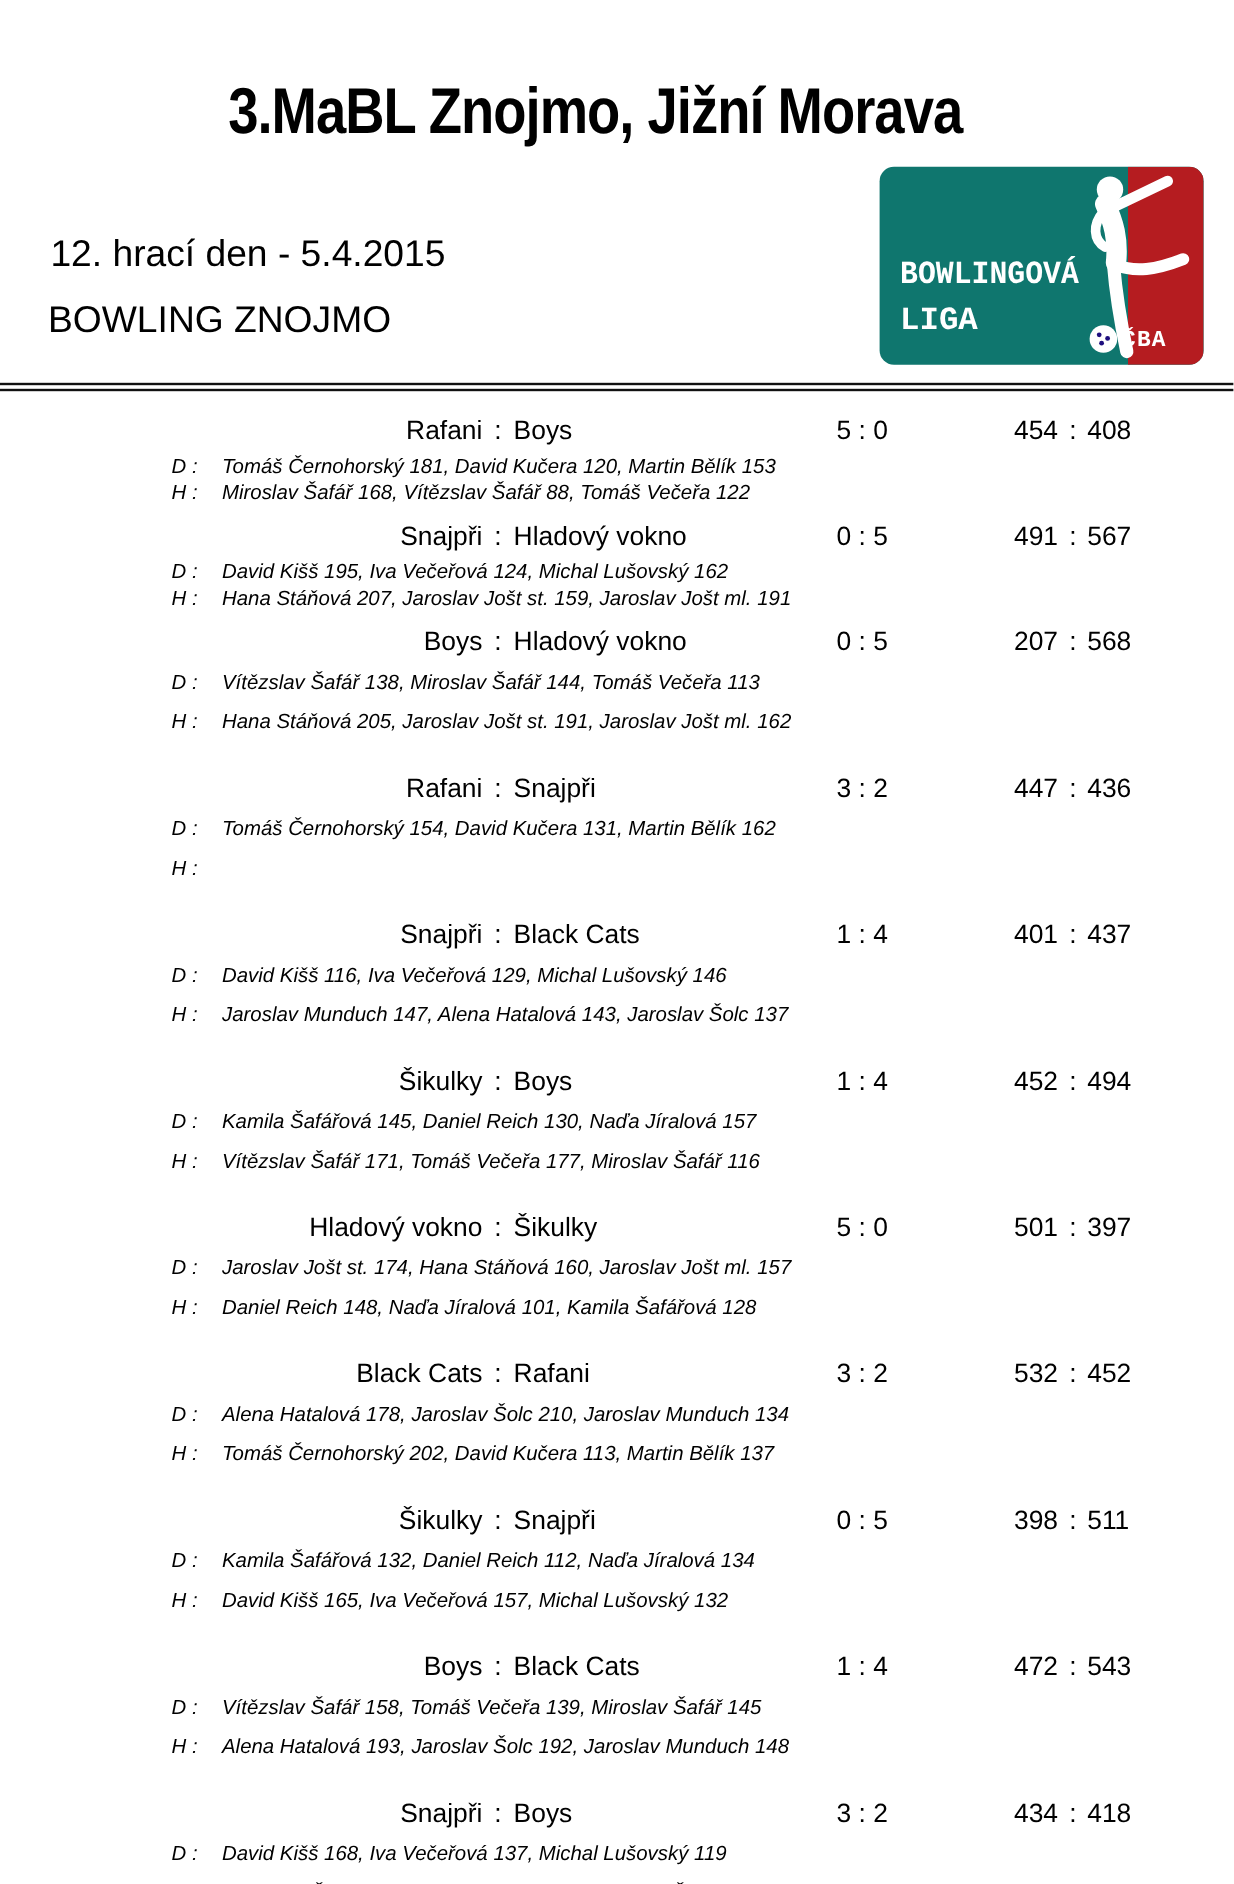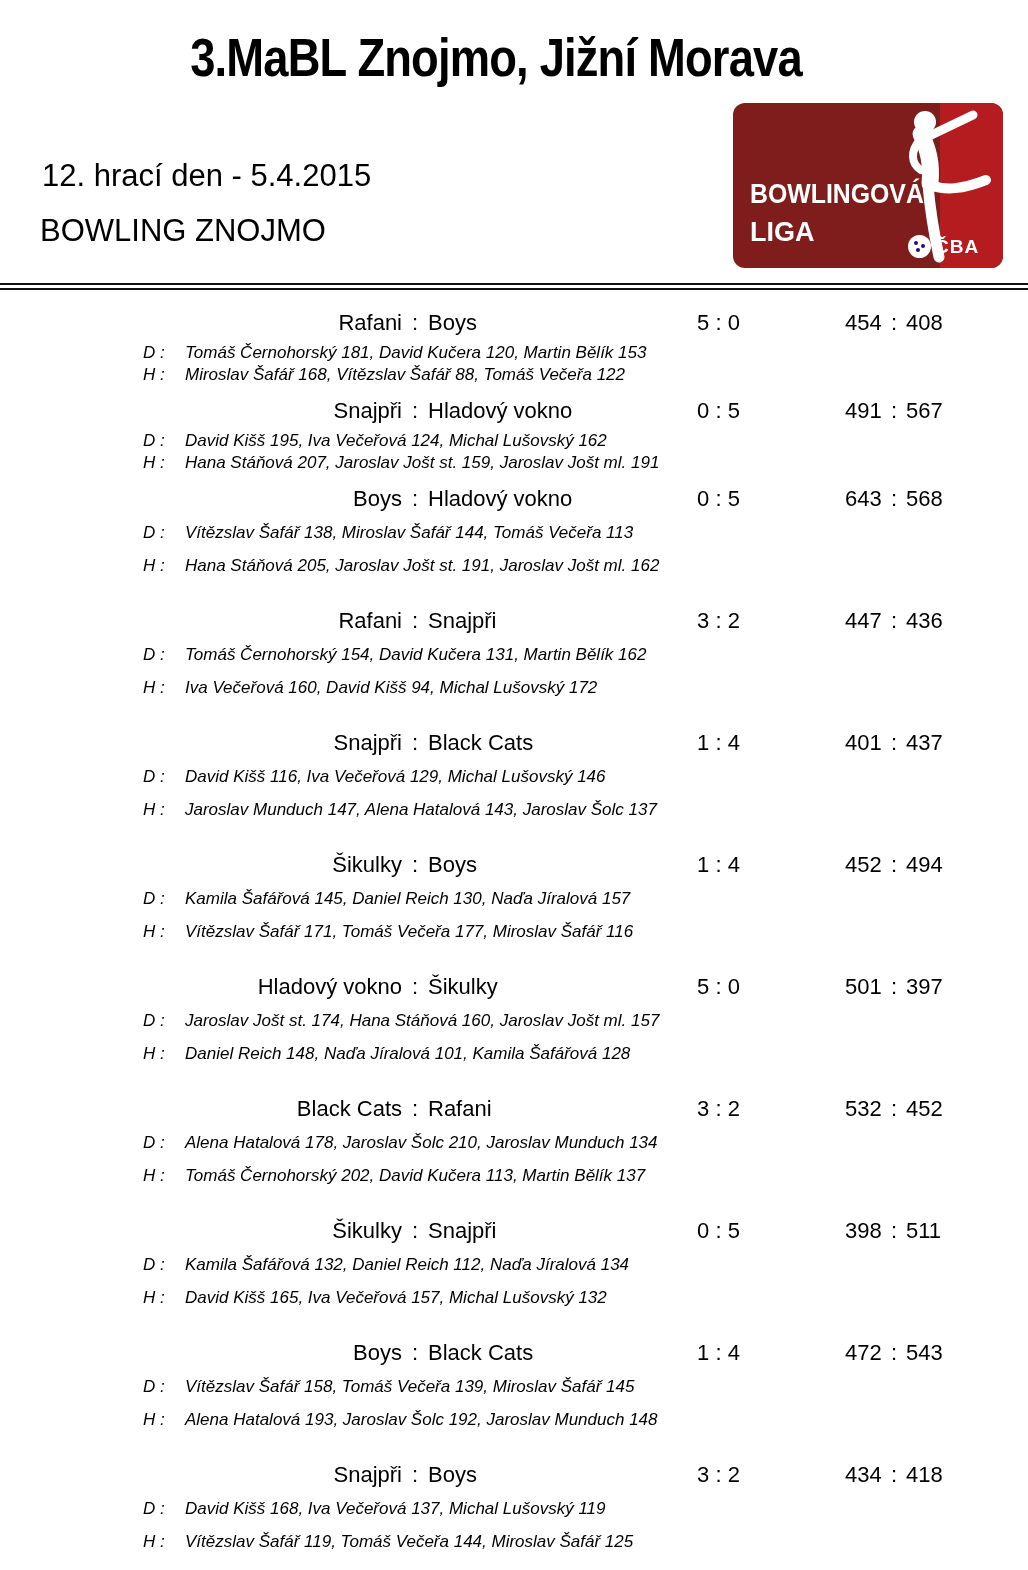--- a/index.html
+++ b/index.html
@@ -8,21 +8,21 @@
     background: #ffffff;
     width: 1028px;
     height: 1570px;
     overflow: hidden;
     font-family: "Liberation Sans", "DejaVu Sans", sans-serif;
     color: #000;
   }
   .page { position: relative; width: 1028px; height: 1570px; background:#fff; }
 
   
-  .header { position: relative; width: 992px; height: 292px; }
+  .header { position: relative; width: 992px; height: 292px; margin-top: 36px; }
   .doc-title {
     position: absolute; top: 26px; left: 0; right: 0;
     text-align: center;
     font-size: 54px; font-weight: bold;
     letter-spacing: -1px;
     transform: scaleX(0.84); transform-origin: 50% 50%;
     white-space: nowrap;
   }
   .matchday {
     position: absolute; left: 42px; top: 158px;
@@ -126,21 +126,21 @@
 </head>
 <body>
 
 <div class="page">
 
   <div class="header">
     <div class="doc-title">3.MaBL Znojmo, Jižní Morava</div>
     <div class="matchday">12. hrací den - 5.4.2015</div>
     <div class="venue">BOWLING ZNOJMO</div>
 
-    <div class="logo" style="background: #7f1d1d;">
+    <div class="logo" style="background: #0f766e; font-family: Liberation Mono, monospace;">
       <div class="red-stripe" style="background: rgb(181, 28, 32);"></div>
       <svg class="bowler" viewBox="0 0 105 158" aria-hidden="true">
         <g fill="none" stroke="#ffffff" stroke-linecap="round">
           <circle cx="34" cy="15" r="11" fill="#ffffff" stroke="none"></circle>
           <path d="M32,32 L82,8" stroke-width="9"></path>
           <path d="M30,27 C37,42 41,56 39,76" stroke-width="17"></path>
           <path d="M29,33 C19,44 20,57 30,63" stroke-width="8"></path>
           <path d="M39,78 C55,84 72,82 95,73" stroke-width="10"></path>
           <path d="M37,78 C39,103 43,126 48,150" stroke-width="11"></path>
         </g>
@@ -203,21 +203,21 @@
     </div>
   </section>
 
   <section class="match">
     <div class="match-head">
       <span class="t1">Boys</span>
       <span class="sep">:</span>
       <span class="t2">Hladový vokno</span>
       <span class="pts">0 : 5</span>
       <span class="gap"></span>
-      <span class="p1">643</span>
+      <span class="p1">207</span>
       <span class="psep">:</span>
       <span class="p2">568</span>
     </div>
     <div class="row d">
       <span class="lbl">D :</span>
       <span class="players">Vítězslav Šafář 138, Miroslav Šafář 144, Tomáš Večeřa 113</span>
     </div>
     <div class="row h">
       <span class="lbl">H :</span>
       <span class="players">Hana Stáňová 205, Jaroslav Jošt st. 191, Jaroslav Jošt ml. 162</span>
@@ -234,21 +234,20 @@
       <span class="p1">447</span>
       <span class="psep">:</span>
       <span class="p2">436</span>
     </div>
     <div class="row d">
       <span class="lbl">D :</span>
       <span class="players">Tomáš Černohorský 154, David Kučera 131, Martin Bělík 162</span>
     </div>
     <div class="row h">
       <span class="lbl">H :</span>
-      <span class="players">Iva Večeřová 160, David Kišš 94, Michal Lušovský 172</span>
     </div>
   </section>
 
   <section class="match">
     <div class="match-head">
       <span class="t1">Snajpři</span>
       <span class="sep">:</span>
       <span class="t2">Black Cats</span>
       <span class="pts">1 : 4</span>
       <span class="gap"></span>

